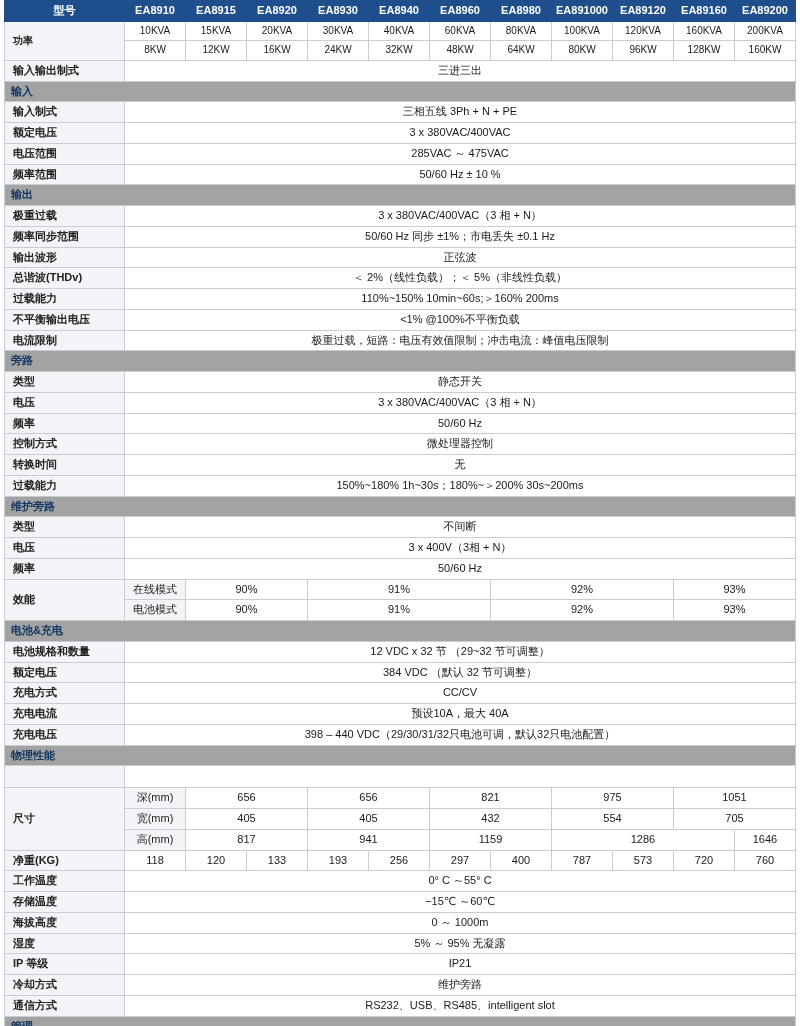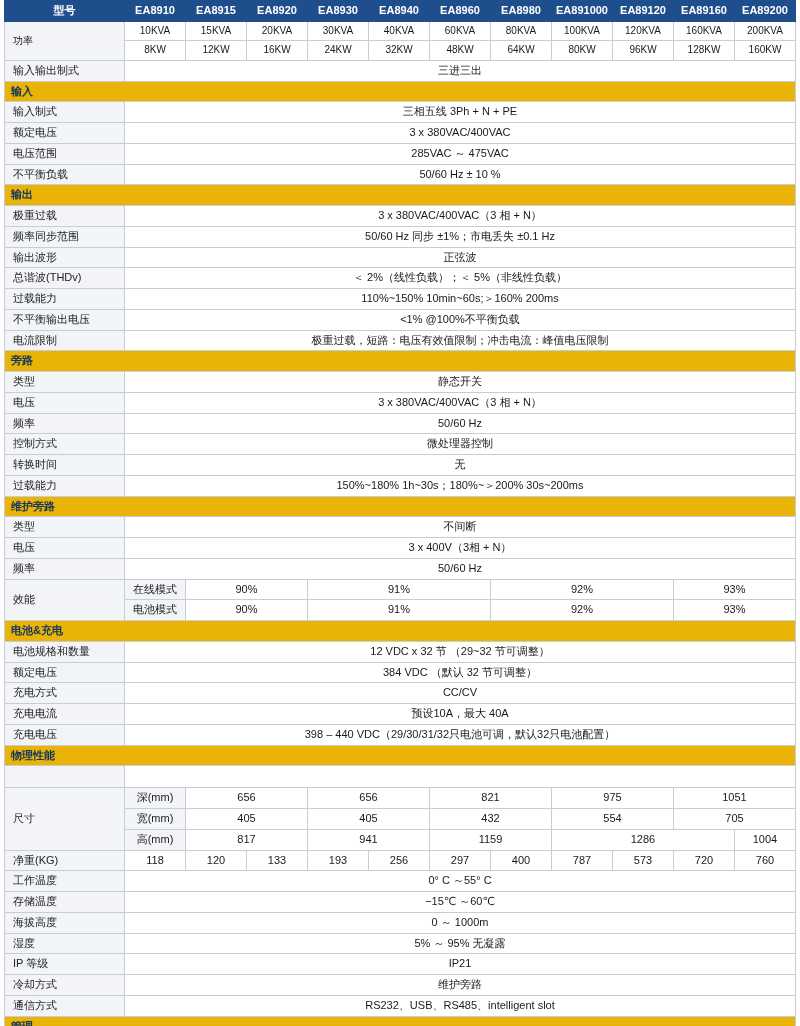--- a/index.html
+++ b/index.html
@@ -1,22 +1,22 @@
 <!DOCTYPE html>
 <html><head>
 <meta charset="utf-8">
 <style>
   html,body{margin:0;padding:0;background:#fff;}
   body{font-family:"Liberation Sans","DejaVu Sans",sans-serif;color:#1a1a1a;}
   #sheet{width:800px;box-sizing:border-box;padding:0 4px;}
   table{border-collapse:collapse;width:792px;table-layout:fixed;font-size:11px;}
   td,th{border:1px solid #c8cdd4;padding:3px 4px;text-align:center;vertical-align:middle;line-height:1.25;}
   .hdr{background:#1f4e8c;color:#fff;font-weight:bold;border:1px solid #1f4e8c;}
-  .lbl{background:#f2f4f7;text-align:left;padding-left:8px;font-weight:normal;color:#222;}
-  .sec{background:#eab308;text-align:left;padding-left:6px;font-weight:bold;color:#12365f;}
+  .lbl{background:#f2f4f7;text-align:left;padding-left:8px;font-weight:bold;color:#222;}
+  .sec{background:#a3a3a3;text-align:left;padding-left:6px;font-weight:bold;color:#12365f;}
   .sub{background:#f2f4f7;text-align:center;color:#222;}
   .val{background:#fff;}
   .pow td{font-size:10px;}
 </style>
 </head>
 <body>
 
 <div id="sheet">
 <table>
   <colgroup>
@@ -92,21 +92,21 @@
     </tr>
     <tr>
       <td class="lbl">额定电压</td>
       <td class="val" colspan="11">3 x 380VAC/400VAC</td>
     </tr>
     <tr>
       <td class="lbl">电压范围</td>
       <td class="val" colspan="11">285VAC ～ 475VAC</td>
     </tr>
     <tr>
-      <td class="lbl">不平衡负载</td>
+      <td class="lbl">频率范围</td>
       <td class="val" colspan="11">50/60 Hz ± 10 %</td>
     </tr>
 
     <tr>
       <td class="sec" colspan="12">输出</td>
     </tr>
     <tr>
       <td class="lbl">极重过载</td>
       <td class="val" colspan="11">3 x 380VAC/400VAC（3 相 + N）</td>
     </tr>
@@ -242,21 +242,21 @@
       <td class="val" colspan="2">432</td>
       <td class="val" colspan="2">554</td>
       <td class="val" colspan="2">705</td>
     </tr>
     <tr>
       <td class="sub">高(mm)</td>
       <td class="val" colspan="2">817</td>
       <td class="val" colspan="2">941</td>
       <td class="val" colspan="2">1159</td>
       <td class="val" colspan="3">1286</td>
-      <td class="val" colspan="1">1004</td>
+      <td class="val" colspan="1">1646</td>
     </tr>
     <tr>
       <td class="lbl">净重(KG)</td>
       <td class="val">118</td>
       <td class="val">120</td>
       <td class="val">133</td>
       <td class="val">193</td>
       <td class="val">256</td>
       <td class="val">297</td>
       <td class="val">400</td>

